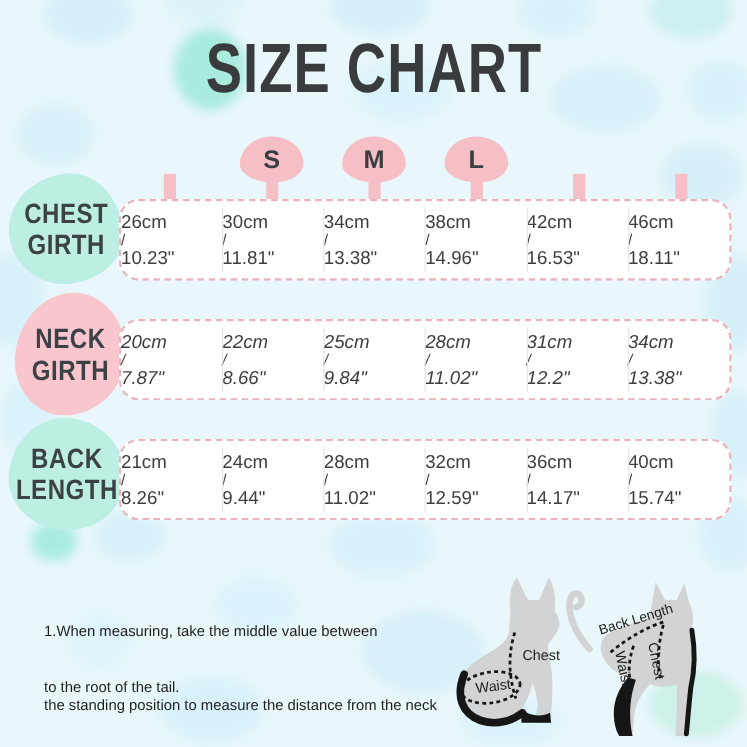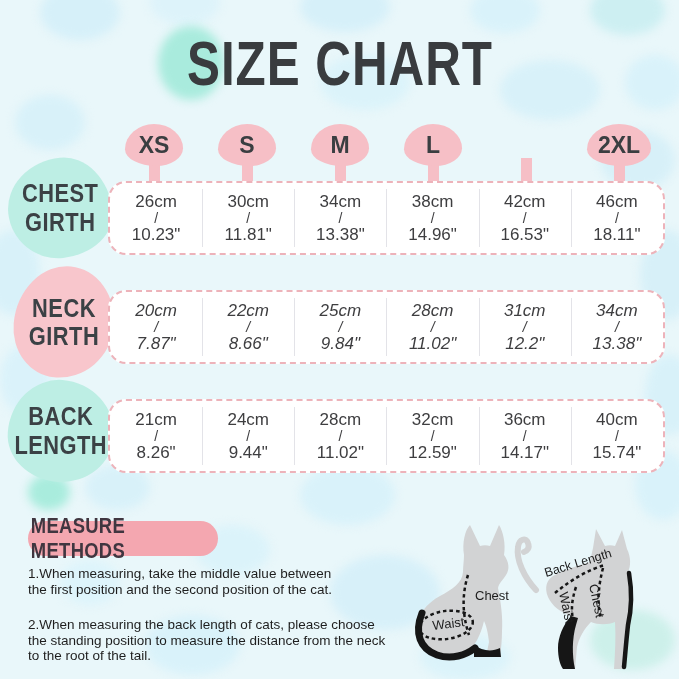--- a/index.html
+++ b/index.html
@@ -27,21 +27,21 @@
     font-weight:800; font-size:23px; color:#3a3e41; z-index:3;
   }
   .stem{position:absolute; top:158px; width:11px; height:26px; background:#f6bfc6; z-index:1;}
 
   
   .row-box{
     position:absolute; left:108px; width:557px; height:74px; background:#ffffff;
     border:2px dashed #edb3ba; border-radius:18px; box-sizing:border-box;
     display:grid; grid-template-columns:repeat(6,1fr); z-index:2;
   }
-  .cell{display:flex; flex-direction:column; align-items:center; justify-content:center; position:relative; color:#3e3e40;}
+  .cell{display:flex; flex-direction:column; justify-content:center; position:relative; color:#3e3e40;}
   .cell:not(:first-child)::before{
     content:""; position:absolute; left:0; top:6px; bottom:6px; width:1px; background:#e3e3e8;
   }
   .cell .cm{font-size:17px; line-height:20px;}
   .cell .sep{font-size:14px; line-height:13px;}
   .cell .inch{font-size:17px; line-height:20px;}
 
   
   .row-blob{
     position:absolute; display:flex; align-items:center; justify-content:center; z-index:2;
@@ -61,21 +61,21 @@
   .blob-back .txt{transform:rotate(-4deg) scale(0.95,1.1);}
 
   
   .pill{
     position:absolute; left:28px; top:521px; width:190px; height:35px; background:#f4a7b0;
     border-radius:18px; display:flex; align-items:center; justify-content:center; z-index:2;
   }
   .pill span{font-weight:800; font-size:19px; color:#403640; letter-spacing:0.3px;
     display:inline-block; transform:scale(0.97,1.12);}
   .step{position:absolute; left:28px; font-size:13.5px; line-height:15.5px; color:#1e1e1e; z-index:3;}
-  .step div{white-space:nowrap;}
+  .step div{white-space:nowrap;margin-left:12px;}
   .step1{top:566px;} .step2{top:617px;}
 
   
   .cats{position:absolute; left:412px; top:517px; z-index:2;}
   .cats text{font-family:"Liberation Sans", sans-serif; fill:#1c1c1c;}
 </style>
 </head>
 <body>
 
 <div id="canvas">
@@ -112,34 +112,28 @@
     <span>SIZE CHART</span>
   </div>
 
   <div class="stem" style="left:149px;"></div>
   <div class="stem" style="left:242px;"></div>
   <div class="stem" style="left:335px;"></div>
   <div class="stem" style="left:428px;"></div>
   <div class="stem" style="left:521px;"></div>
   <div class="stem" style="left:614px;"></div>
 
-  <div class="balloon" style="left:125px;width:58px;">
-      <span>XS</span>
-    </div>
   <div class="balloon" style="left:218px;width:58px;">
       <span>S</span>
     </div>
   <div class="balloon" style="left:311px;width:58px;">
       <span>M</span>
     </div>
   <div class="balloon" style="left:404px;width:58px;">
       <span>L</span>
-    </div>
-  <div class="balloon" style="left:587px;width:64px;">
-      <span>2XL</span>
     </div>
 
   <div class="row-blob mint blob-chest">
     <div class="txt">
       <span>CHEST</span>
       <span>GIRTH</span>
     </div>
   </div>
   <div class="row-blob pinkblob blob-neck">
     <div class="txt">
@@ -246,31 +240,26 @@
         <div class="sep">/</div>
         <div class="inch">14.17"</div>
       </div>
     <div class="cell">
         <div class="cm">40cm</div>
         <div class="sep">/</div>
         <div class="inch">15.74"</div>
       </div>
   </div>
 
-  <div class="pill">
-    <span>MEASURE METHODS</span>
-  </div>
   <div class="step step1">
     <div>1.When measuring, take the middle value between</div>
-    <div>the first position and the second position of the cat.</div>
   </div>
   <div class="step step2">
-    <div>2.When measuring the back length of cats, please choose</div>
+    <div>to the root of the tail.</div>
     <div>the standing position to measure the distance from the neck</div>
-    <div>to the root of the tail.</div>
   </div>
 
   <svg class="cats" width="266" height="161" viewBox="0 0 266 161">
 
     <g>
       <path fill="#d2d3d4" d="M52,38 C50,26 53,13 58,8 L68,29 C71,28 75,28 78,29 L87,8 C91,14 94,27 92,38 C97,45 98,52 94,58 C91,63 87,66 86,71 C89,86 91,101 90,114 C90,123 89,132 88,140 L74,140 L77,125 C76,115 74,108 72,104 C69,117 63,131 52,137 C42,142 25,142 16,136 C7,131 3,122 4,112 C5,98 15,86 28,79 C41,72 50,66 51,55 C51,49 52,43 52,38 Z"></path>
       <path fill="none" stroke="#161616" stroke-width="7" stroke-linecap="round" d="M10,96 C2,116 8,132 25,138 C40,143 54,138 63,131"></path>
       <path fill="#161616" d="M62,128 C70,134 80,135 88,131 L89,140 L62,140 Z"></path>
       <path fill="none" stroke="#161616" stroke-width="2.5" stroke-dasharray="3.5,3" d="M56,58 C50,77 50,97 57,118"></path>
       <ellipse fill="none" stroke="#161616" stroke-width="2.5" stroke-dasharray="3.5,3" cx="34" cy="108" rx="27" ry="14" transform="rotate(-8 34 108)"></ellipse>

